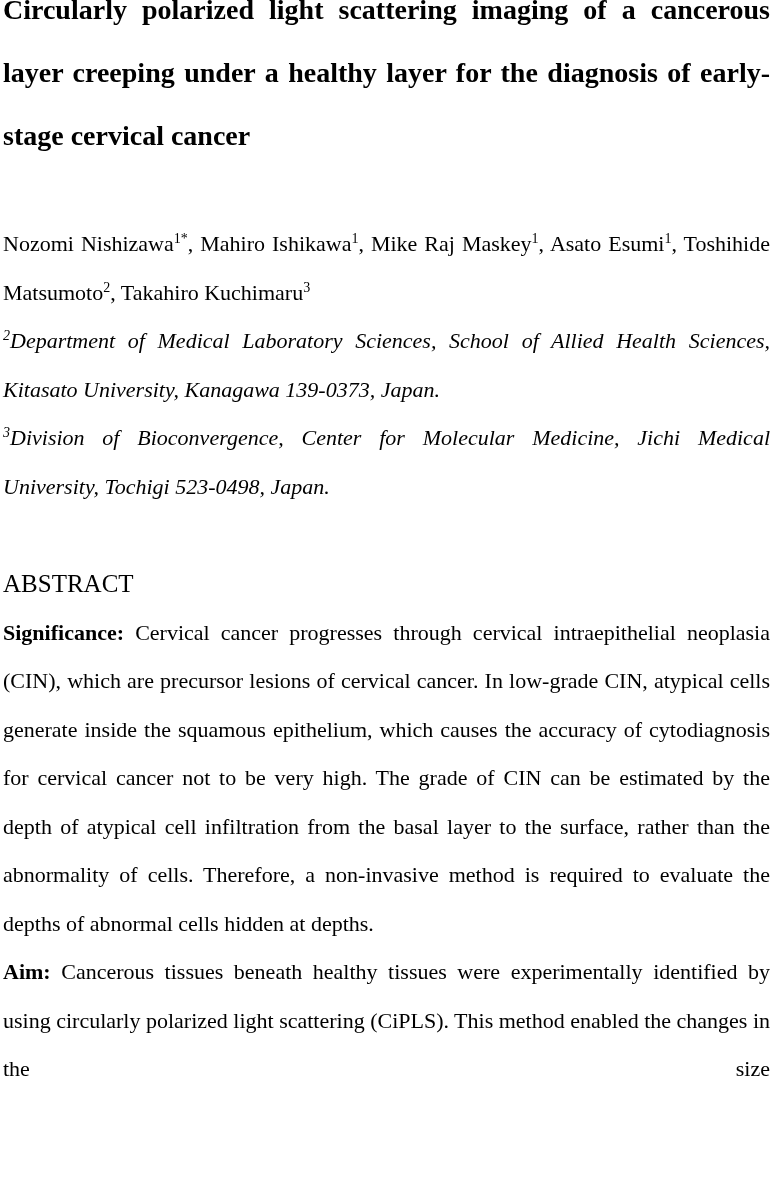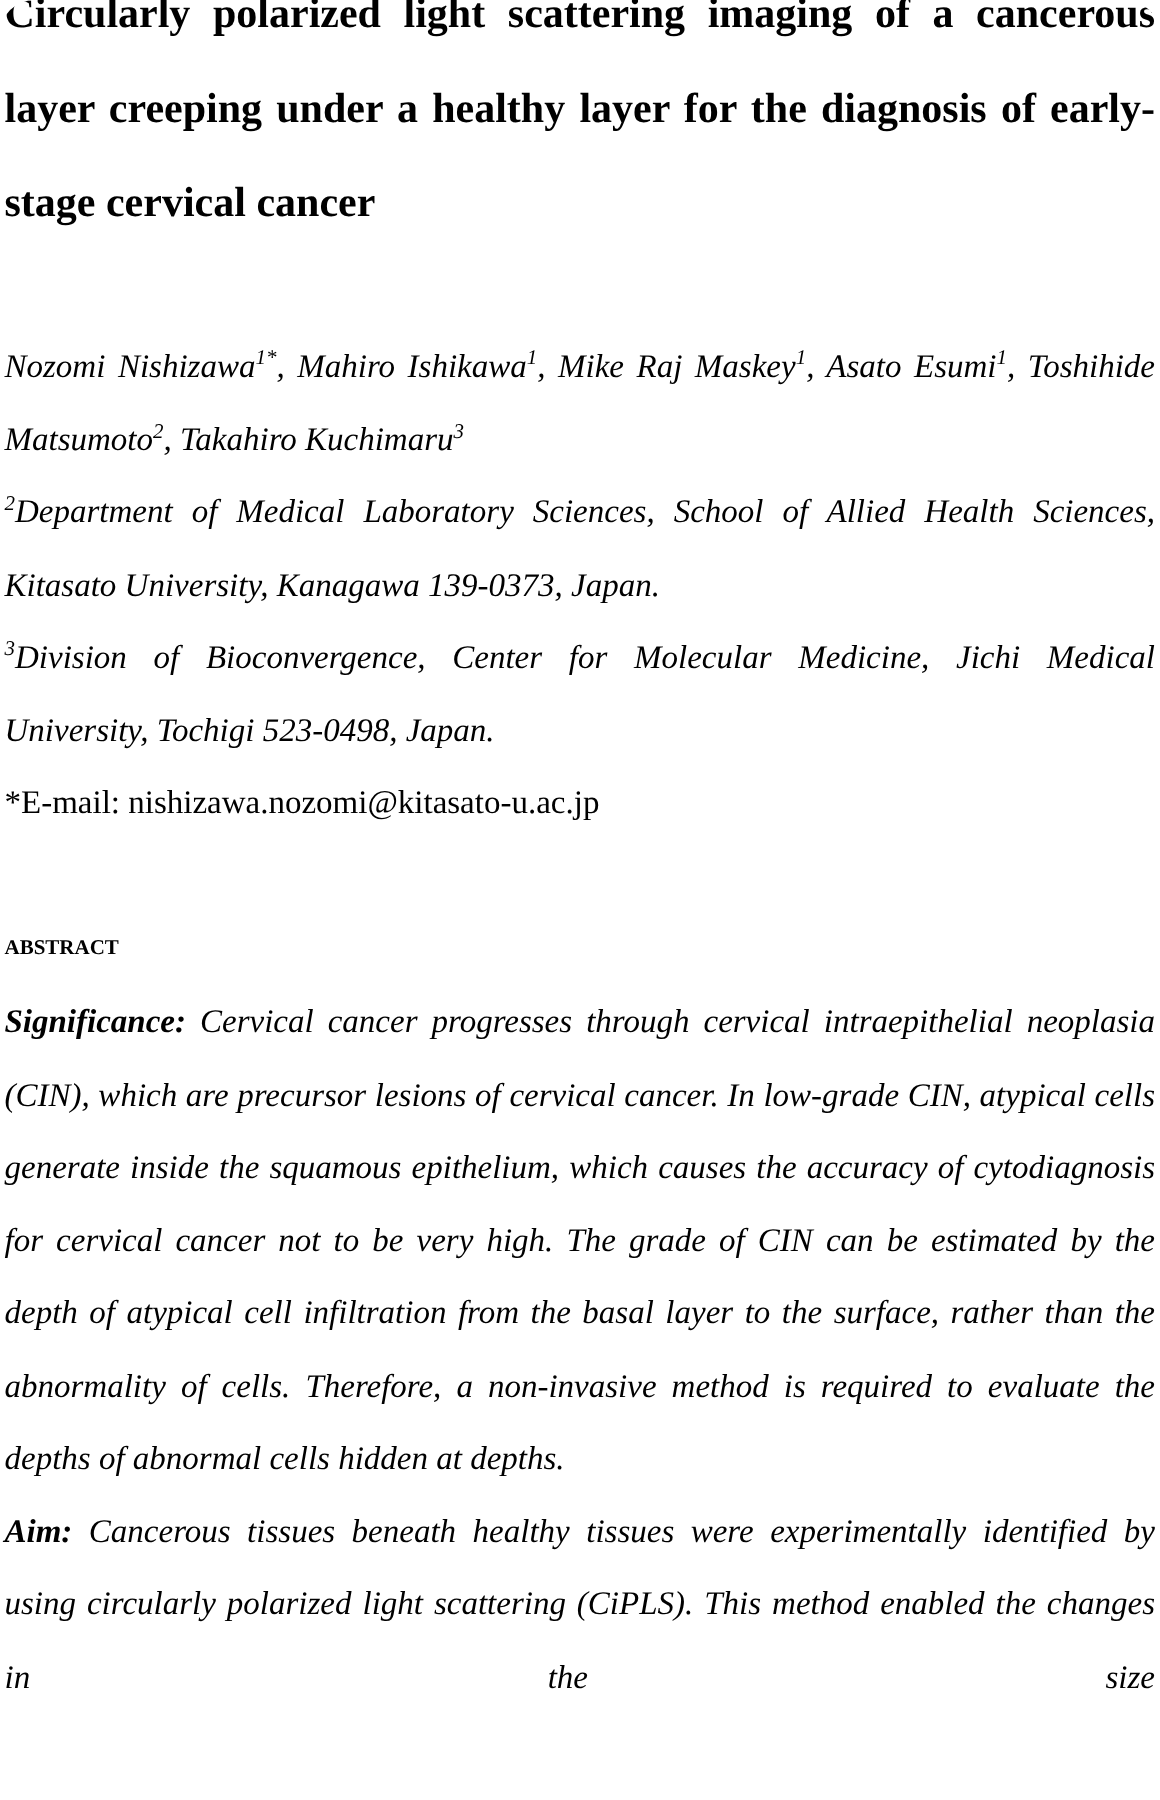--- a/index.html
+++ b/index.html
@@ -6,68 +6,65 @@
   .page {
     position: relative;
     width: 773px;
     height: 1200px;
     background: #ffffff;
     color: #000000;
     font-family: "Liberation Serif", serif;
     padding: 0 3px;
     box-sizing: border-box;
     overflow: hidden;
-    border-radius: 23px;
   }
   .paper-title {
     font-size: 28px;
     line-height: 63px;
     font-weight: bold;
     text-align: justify;
     margin: -22px 0 0 0;
   }
   .body-line {
     font-size: 22px;
     line-height: 48.5px;
     text-align: justify;
     margin: 0;
-    font-style: italic;
   }
   .authors { margin-top: 53px; }
   .affiliation { font-style: italic; }
   .email-line { font-style: normal; }
   sup.sn {
     font-size: 14px;
     line-height: 0;
     vertical-align: super;
   }
   .abstract-heading {
-    font-size: 14px;
+    font-size: 25px;
     line-height: 48.5px;
-    font-weight: bold;
+    font-weight: normal;
     margin: 49px 0 0 0;
   }
   .para-label { font-weight: bold; }
   .aim-paragraph { text-align-last: justify; }
 </style>
 </head>
 <body>
 
 <div class="page">
 
   <h1 class="paper-title">Circularly polarized light scattering imaging of a cancerous layer creeping under a healthy layer for the diagnosis of early-stage cervical cancer</h1>
 
   <p class="body-line authors"><span><span>Nozomi Nishizawa</span><sup class="sn">1*</sup><span>, </span></span><span><span>Mahiro Ishikawa</span><sup class="sn">1</sup><span>, </span></span><span><span>Mike Raj Maskey</span><sup class="sn">1</sup><span>, </span></span><span><span>Asato Esumi</span><sup class="sn">1</sup><span>, </span></span><span><span>Toshihide Matsumoto</span><sup class="sn">2</sup><span>, </span></span><span><span>Takahiro Kuchimaru</span><sup class="sn">3</sup><span></span></span></p>
 
 
   <p class="body-line affiliation"><sup class="sn">2</sup><span>Department of Medical Laboratory Sciences, School of Allied Health Sciences, Kitasato University, Kanagawa 139-0373, Japan.</span></p>
 
   <p class="body-line affiliation"><sup class="sn">3</sup><span>Division of Bioconvergence, Center for Molecular Medicine, Jichi Medical University, Tochigi 523-0498, Japan.</span></p>
 
-  <p class="body-line email-line">*E-mail: nishizawa.nozomi@kitasato-u.ac.jp</p>
 
   <h2 class="abstract-heading">ABSTRACT</h2>
 
   <p class="body-line"><span class="para-label">Significance:</span><span> Cervical cancer progresses through cervical intraepithelial neoplasia (CIN), which are precursor lesions of cervical cancer. In low-grade CIN, atypical cells generate inside the squamous epithelium, which causes the accuracy of cytodiagnosis for cervical cancer not to be very high. The grade of CIN can be estimated by the depth of atypical cell infiltration from the basal layer to the surface, rather than the abnormality of cells. Therefore, a non-invasive method is required to evaluate the depths of abnormal cells hidden at depths.</span></p>
 
   <p class="body-line aim-paragraph"><span class="para-label">Aim:</span><span> Cancerous tissues beneath healthy tissues were experimentally identified by using circularly polarized light scattering (CiPLS). This method enabled the changes in the size</span></p>
 
 </div>
 
 </body></html>

